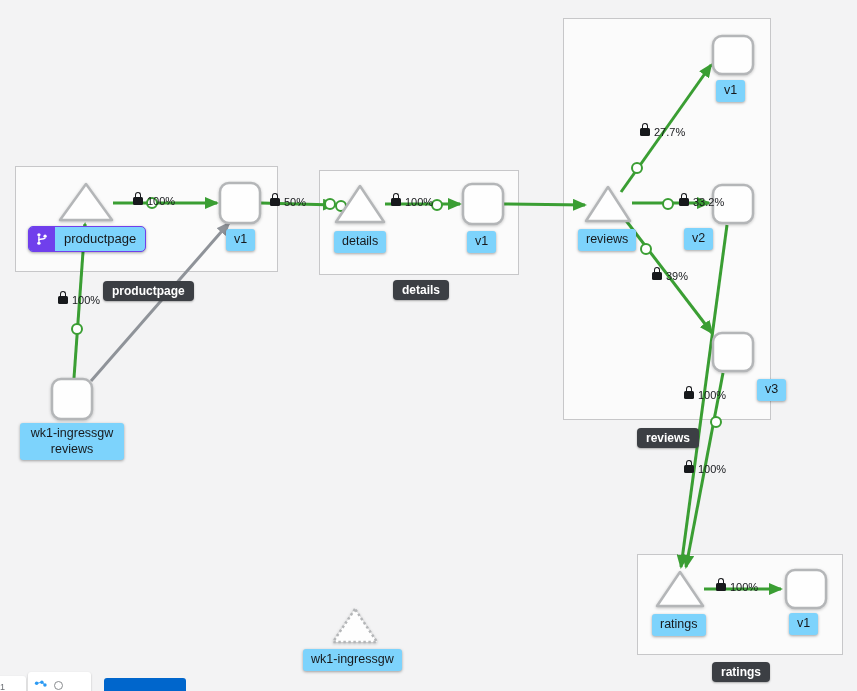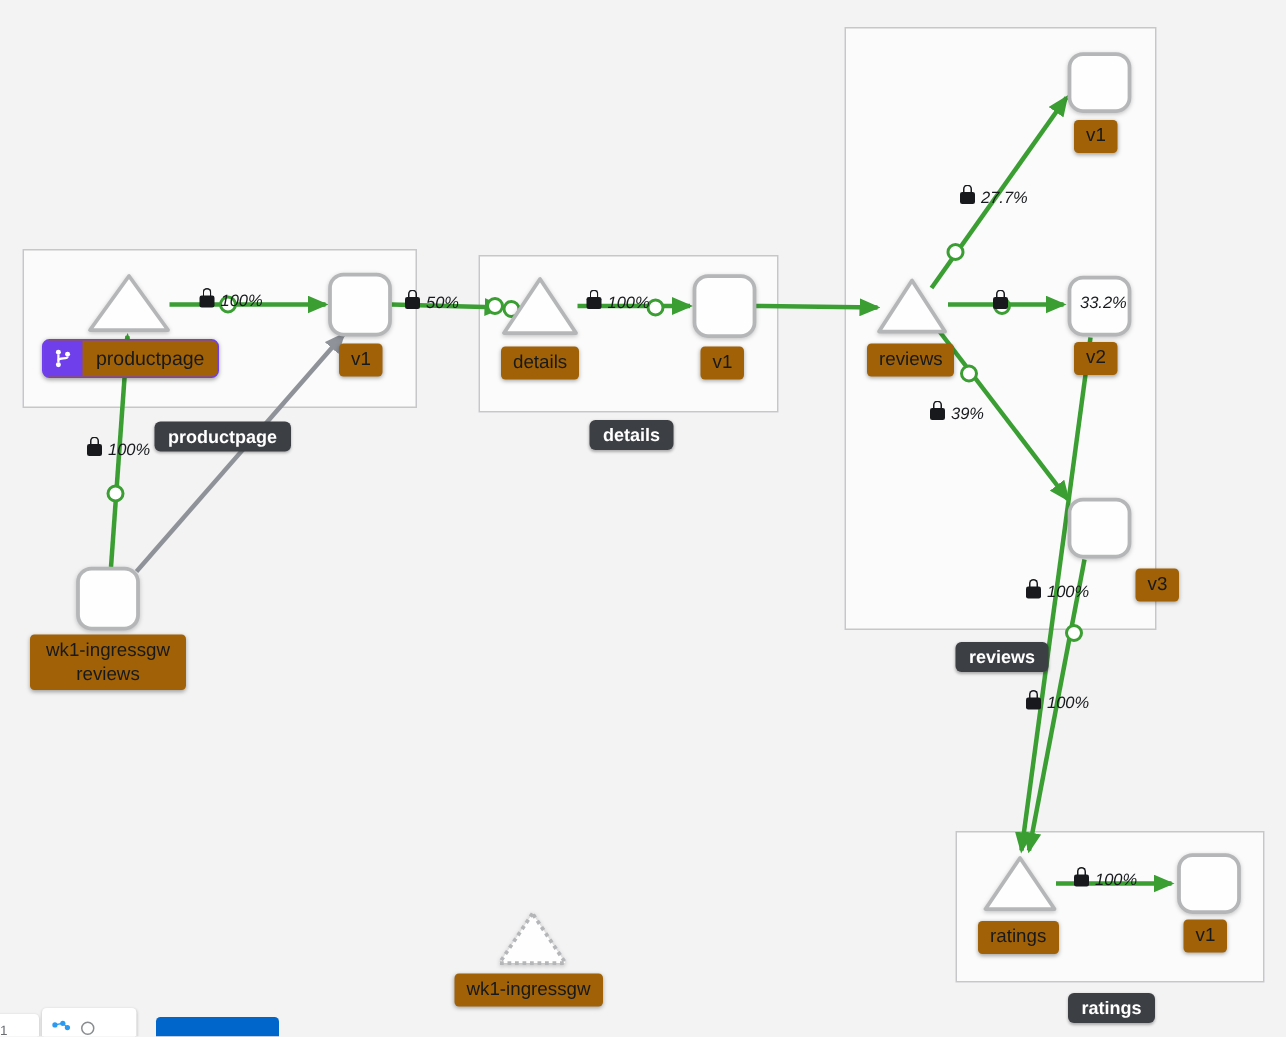--- a/index.html
+++ b/index.html
@@ -10,21 +10,21 @@
     font-family:"Liberation Sans","DejaVu Sans",sans-serif;
   }
   
   .gbox{
     position:absolute;background:#fbfbfb;border:1px solid #c7c7c9;
   }
   svg.graph{position:absolute;left:0;top:0;}
   .nodes{filter:drop-shadow(0 1.5px 1.5px rgba(0,0,0,0.22));}
   
   .chip{
-    position:absolute;background:#a16207;color:#17191c;
+    position:absolute;background:#7dd3fc;color:#17191c;
     font-size:12.5px;line-height:1.25;padding:3px 8px;border-radius:3px;
     box-shadow:0 1px 3px rgba(0,0,0,0.35);white-space:nowrap;z-index:5;
   }
   .chip.center{text-align:center;}
   .app-chip{
     display:flex;align-items:stretch;padding:0;overflow:hidden;
     border:1.5px solid #703fec;border-radius:5px;
   }
   .app-chip .badge{
     background:#703fec;width:26px;display:flex;align-items:center;justify-content:center;flex:none;
@@ -32,21 +32,21 @@
   .app-chip .chip-text{padding:4px 9px;font-size:13px;}
   
   .glabel{
     position:absolute;background:#3c3f44;color:#ffffff;font-weight:700;
     font-size:12px;padding:3px 9px;border-radius:4px;z-index:6;white-space:nowrap;
     box-shadow:0 1px 2px rgba(0,0,0,0.3);
   }
   
   .elabel{
     position:absolute;display:flex;align-items:center;z-index:4;
-    font-size:11px;color:#17191c;white-space:nowrap;font-style:italic;
+    font-size:11px;color:#17191c;white-space:nowrap;
   }
   .lock{
     display:inline-block;position:relative;width:10px;height:8px;
     background:#17191c;border-radius:1.5px;margin-right:4px;flex:none;
   }
   .lock::before{
     content:"";position:absolute;top:-5px;left:2px;width:4px;height:5px;
     border:1.6px solid #17191c;border-bottom:none;border-radius:4px 4px 0 0;
   }
   
@@ -139,21 +139,21 @@
       </svg>
     </span>
     <span class="chip-text">productpage</span>
   </div>
 
   <div class="chip" style="left:226px;top:229px;">v1</div>
   <div class="chip" style="left:334px;top:231px;">details</div>
   <div class="chip" style="left:467px;top:231px;">v1</div>
   <div class="chip" style="left:578px;top:229px;">reviews</div>
   <div class="chip" style="left:716px;top:80px;">v1</div>
-  <div class="chip" style="left:716px;top:228px;">v2</div>
+  <div class="chip" style="left:684px;top:228px;">v2</div>
   <div class="chip" style="left:757px;top:379px;">v3</div>
   <div class="chip" style="left:652px;top:614px;">ratings</div>
   <div class="chip" style="left:789px;top:613px;">v1</div>
 
   <div class="chip center" style="left:20px;top:423px;width:104px;">
     <div>wk1-ingressgw</div>
     <div>reviews</div>
   </div>
 
   <div class="chip" style="left:303px;top:649px;">wk1-ingressgw</div>
@@ -176,25 +176,25 @@
     <span>50%</span>
   </div>
   <div class="elabel" style="left:391px;top:196px;">
     <span class="lock"></span>
     <span>100%</span>
   </div>
   <div class="elabel" style="left:640px;top:126px;">
     <span class="lock"></span>
     <span>27.7%</span>
   </div>
-  <div class="elabel" style="left:662px;top:196px;gap:44px;">
+  <div class="elabel" style="left:679px;top:196px;">
     <span class="lock"></span>
     <span>33.2%</span>
   </div>
-  <div class="elabel" style="left:620px;top:270px;">
+  <div class="elabel" style="left:652px;top:270px;">
     <span class="lock"></span>
     <span>39%</span>
   </div>
   <div class="elabel" style="left:684px;top:389px;">
     <span class="lock"></span>
     <span>100%</span>
   </div>
   <div class="elabel" style="left:684px;top:463px;">
     <span class="lock"></span>
     <span>100%</span>

